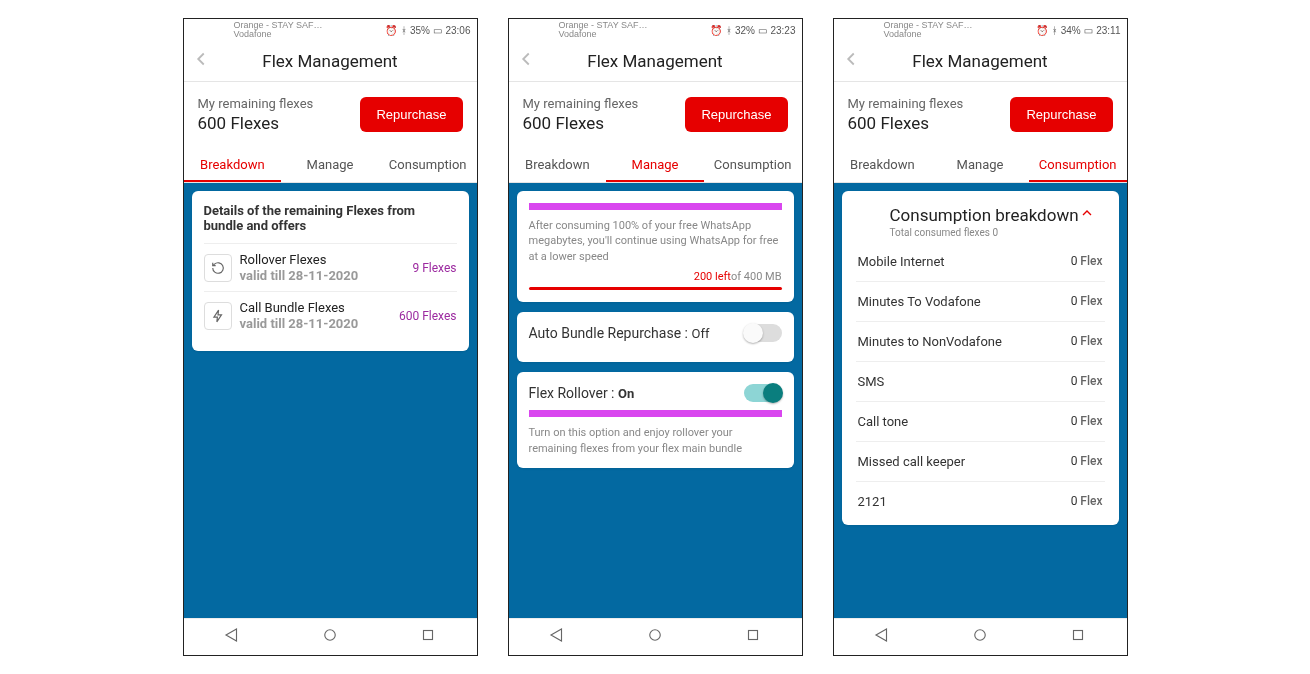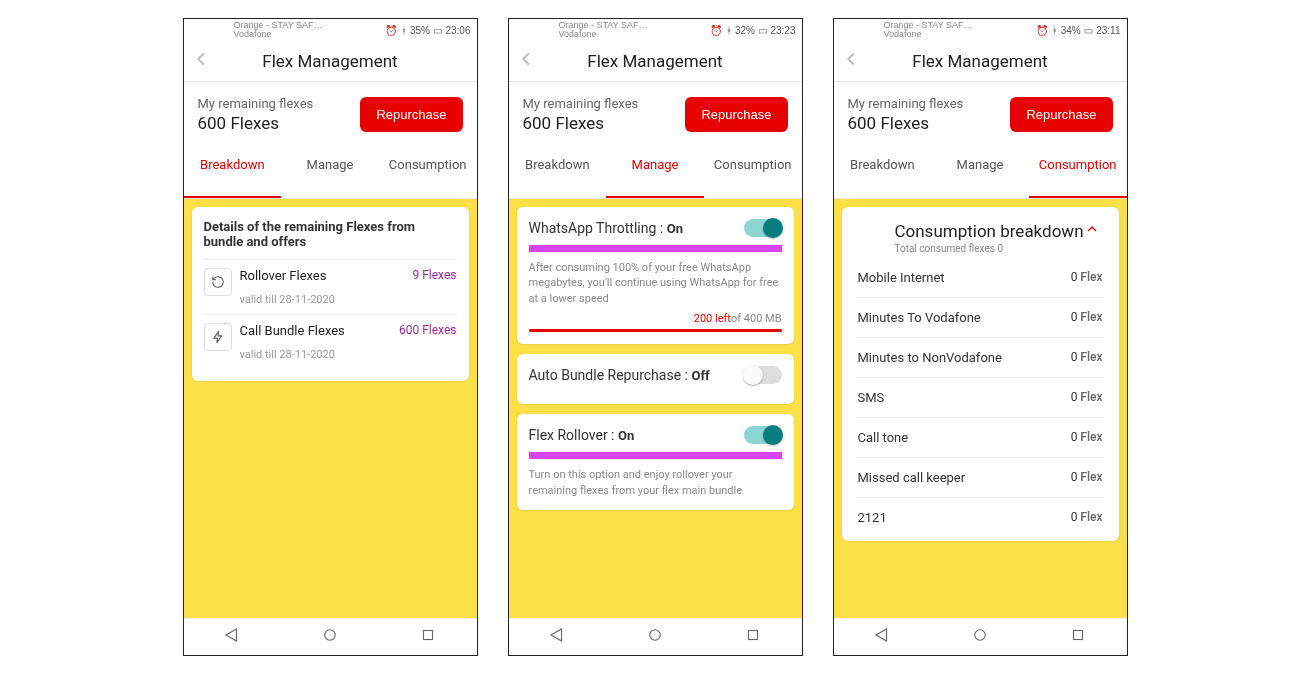--- a/index.html
+++ b/index.html
@@ -68,59 +68,60 @@
   }
   .tabs {
     display: flex;
     border-bottom: 1px solid #e5e5e5;
     background: #fff;
   }
   .tab {
     flex: 1;
     text-align: center;
     font-size: 13px;
-    padding: 10px 0 24px;
+    padding: 10px 0 8px;
     color: #555;
     cursor: pointer;
     border-bottom: 2px solid transparent;
   }
   .tab.active { color: #e60000; border-bottom-color: #e60000; }
   .content {
     flex: 1;
-    background: #fde047;
+    background: #0369a1;
     overflow-y: auto;
     padding: 8px;
     font-size: 13px;
   }
   .card {
     background: #fff;
     border-radius: 6px;
     box-shadow: 0 1px 2px rgba(0,0,0,0.08);
     margin-bottom: 10px;
     padding: 12px 12px;
   }
   .card-title { font-weight: 700; font-size: 13px; color: #333; margin-bottom: 10px;}
   .flex-item {
     display: flex;
+    align-items: center;
     padding: 8px 0;
     border-top: 1px solid #eee;
   }
   .flex-item:first-of-type { border-top: none; }
   .flex-icon {
     width: 26px; height: 26px;
     border: 1px solid #ddd;
     border-radius: 4px;
     display: flex;
     align-items: center; justify-content: center;
     margin-right: 8px;
     color: #666;
   }
   .flex-info { flex: 1; }
   .flex-name { font-size: 13px; color: #222; }
-  .flex-valid { font-size: 11px; color: #999; margin-top:10px;}
+  .flex-valid { font-size: 13px; color: #999; margin-top:1px;font-weight:bold;}
   .flex-amount { font-size: 12px; color: #9c2aa0; }
   .toggle-row {
     display: flex;
     justify-content: space-between;
     align-items: center;
     font-size: 14px;
     color: #333;
     margin-bottom: 8px;
   }
   .toggle {
@@ -138,21 +139,21 @@
     top: -1px;
     box-shadow: 0 1px 2px rgba(0,0,0,0.3);
   }
   .toggle.on .knob { right: -1px; background: #0a7e7e; }
   .toggle.off .knob { left: -1px; background: #fafafa; }
   .desc { font-size: 11px; color: #888; line-height: 1.4; border-top:7px solid #d946ef; padding-top:8px;}
   .progress-label { display:flex; justify-content:flex-end; font-size:11px; margin-top:6px; gap:0;}
   .progress-label .left { color:#e60000;}
   .progress-label .total { color:#888;}
   .progress-bar { height:3px; background:#e60000; border-radius:2px; margin-top:4px;}
-  .cons-header { display:flex; justify-content:center; align-items:flex-start; margin-bottom:4px;margin-left:34px;}
+  .cons-header { display:flex; justify-content:flex-start; align-items:flex-start; margin-bottom:4px;margin-left:34px;}
   .cons-title { font-size:17px; font-weight:400; color:#222;}
   .cons-sub { font-size:10px; color:#888; margin-top:2px;}
   .cons-chevron { color:#e60000; cursor:pointer;}
   .cons-row { display:flex; justify-content:space-between; padding:12px 2px; border-top:1px solid #eee; font-size:13px; color:#333;}
   .cons-row:first-of-type { border-top:none;}
   .cons-row .val { font-size:12px;}
   .cons-row .unit { color:#666; font-weight:500;}
   .navbar {
     height: 36px;
     display: flex;
@@ -268,42 +269,33 @@
     <button class="repurchase-btn">Repurchase</button>
   </div>
   <div class="tabs">
     <div class="tab">Breakdown</div>
     <div class="tab active">Manage</div>
     <div class="tab">Consumption</div>
   </div>
   <div class="content">
 
     <div class="card">
-      <div class="toggle-row">
-        <span>
-          <span>WhatsApp Throttling :</span>
-          <b style="font-weight:700;font-size:13px;">On</b>
-        </span>
-        <div class="toggle on">
-            <div class="knob"></div>
-          </div>
-      </div>
       <div class="desc">After consuming 100% of your free WhatsApp megabytes, you'll continue using WhatsApp for free at a lower speed</div>
       <div class="progress-label">
         <span class="left">200 left</span>
         <span class="total">of 400 MB</span>
       </div>
       <div class="progress-bar"></div>
     </div>
 
     <div class="card">
       <div class="toggle-row">
         <span>
           <span>Auto Bundle Repurchase :</span>
-          <b style="font-weight:700;font-size:13px;">Off</b>
+          <b style="font-weight:400;font-size:13px;">Off</b>
         </span>
         <div class="toggle off">
             <div class="knob"></div>
           </div>
       </div>
     </div>
 
     <div class="card">
       <div class="toggle-row">
         <span>

